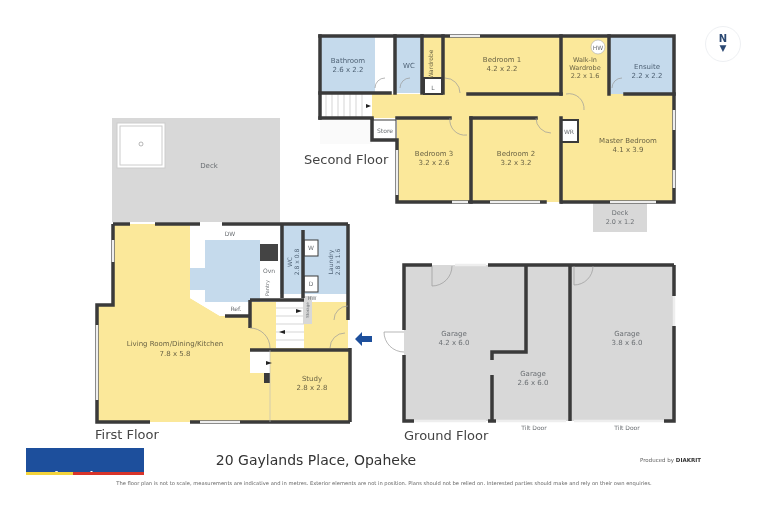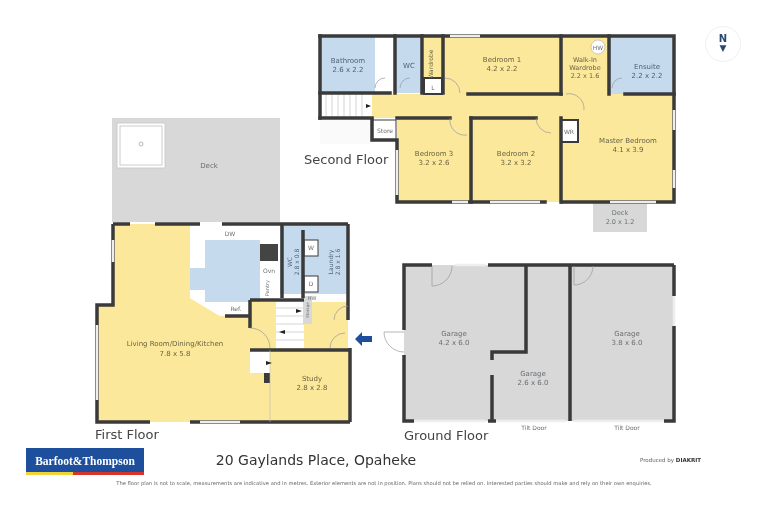--- a/index.html
+++ b/index.html
@@ -8,21 +8,21 @@
   .lbl{font-family:"DejaVu Sans","Liberation Sans",sans-serif;fill:#6b6445;text-anchor:middle;}
   .lblg{font-family:"DejaVu Sans","Liberation Sans",sans-serif;fill:#6b6f73;text-anchor:middle;}
   .lblb{font-family:"DejaVu Sans","Liberation Sans",sans-serif;fill:#4f6275;text-anchor:middle;}
   .floor{font-family:"DejaVu Sans","Liberation Sans",sans-serif;fill:#444;font-size:13px;}
   .html-text{position:absolute;font-family:"DejaVu Sans","Liberation Sans",sans-serif;}
   #address{left:0;width:632px;top:452px;text-align:center;font-size:14px;color:#333;}
   #disclaimer{left:0;width:768px;top:480px;text-align:center;font-size:5.2px;color:#666;}
   #produced{left:640px;top:457px;font-size:5.5px;color:#666;}
   #produced b{color:#333;}
   #logo{left:26px;top:448px;width:118px;height:27px;background:#1d4f9c;}
-  #logo-text{position:absolute;left:0;right:0;top:7px;text-align:center;font-family:"Liberation Serif","DejaVu Serif",serif;color:#fff;font-size:11.5px;font-weight:bold;}
+  #logo-text{position:absolute;left:0;right:0;top:22px;text-align:center;font-family:"Liberation Serif","DejaVu Serif",serif;color:#fff;font-size:11.5px;font-weight:bold;}
   #logo-stripe{position:absolute;left:0;bottom:0;height:3px;width:118px;background:linear-gradient(90deg,#f3d33b 0 40%,#d8342a 40% 100%);}
   #compass{left:705px;top:26px;width:34px;height:34px;border-radius:50%;border:1px solid #eef0f3;text-align:center;}
   #compass-n{display:block;font-size:10px;font-weight:bold;color:#2b4872;margin-top:6px;}
   #compass-arrow{display:block;font-size:9px;color:#2b4872;line-height:8px;}
 </style>
 </head>
 <body>
 
 <svg width="768" height="512" viewBox="0 0 768 512">
 

